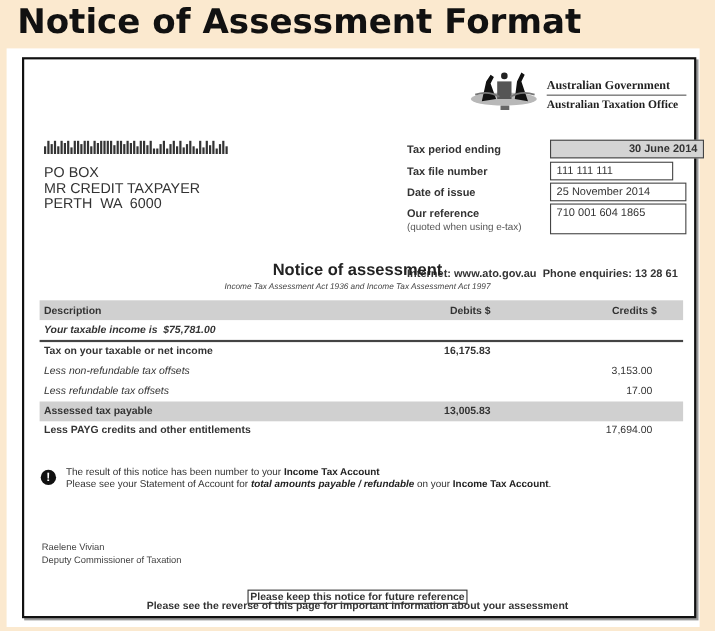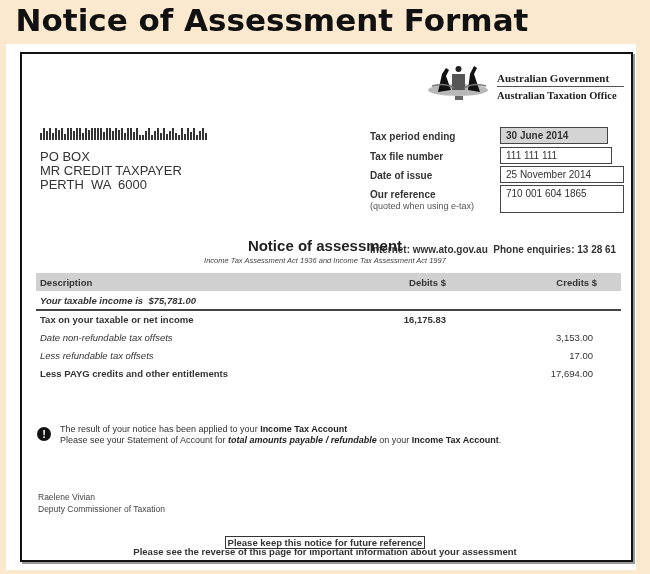--- a/index.html
+++ b/index.html
@@ -153,21 +153,21 @@
     <span style="height:7px"></span>
 </div>
 
 <div class="abs address">
   <div>PO BOX</div>
   <div>MR CREDIT TAXPAYER</div>
   <div style="white-space:pre">PERTH  WA  6000</div>
 </div>
 
 <div class="abs info-label" style="left:370px; top:131px;">Tax period ending</div>
-<div class="abs info-box shaded" style="left:500px; top:127px; width:108px; height:17px;">30 June 2014</div>
+<div class="abs info-box shaded" style="left:500px; top:127px; width:140px; height:17px;text-align:right;">30 June 2014</div>
 
 <div class="abs info-label" style="left:370px; top:151px;">Tax file number</div>
 <div class="abs info-box" style="left:500px; top:147px; width:112px; height:17px;">111 111 111</div>
 
 <div class="abs info-label" style="left:370px; top:170px;">Date of issue</div>
 <div class="abs info-box" style="left:500px; top:166px; width:124px; height:17px;">25 November 2014</div>
 
 <div class="abs info-label" style="left:370px; top:189px;">Our reference</div>
 <div class="abs info-sub" style="left:370px; top:201px;">(quoted when using e-tax)</div>
 <div class="abs info-box" style="left:500px; top:185px; width:124px; height:28px;">710 001 604 1865</div>
@@ -186,39 +186,44 @@
   <div class="row bold" style="font-style:italic">
     <span class="desc" style="white-space:pre">Your taxable income is  $75,781.00</span>
   </div>
   <div class="rule"></div>
   <div class="row bold">
     <span class="desc">Tax on your taxable or net income</span>
     <span class="deb">16,175.83</span>
     <span class="cred"></span>
   </div>
   <div class="row it">
-    <span class="desc">Date non-refundable tax offsets</span>
+    <span class="desc">Less non-refundable tax offsets</span>
     <span class="deb"></span>
     <span class="cred">3,153.00</span>
   </div>
   <div class="row it">
     <span class="desc">Less refundable tax offsets</span>
     <span class="deb"></span>
     <span class="cred">17.00</span>
   </div>
+  <div class="row shaded bold">
+    <span class="desc">Assessed tax payable</span>
+    <span class="deb">13,005.83</span>
+    <span class="cred"></span>
+  </div>
   <div class="row bold">
     <span class="desc">Less PAYG credits and other entitlements</span>
     <span class="deb"></span>
     <span class="cred" style="font-weight:normal">17,694.00</span>
   </div>
 </div>
 
 <div class="abs alert-icon">!</div>
 <div class="abs alert-text">
-  <div><span>The result of your notice has been applied to your </span><b>Income Tax  Account</b></div>
+  <div><span>The result of this notice has been number to your </span><b>Income Tax  Account</b></div>
   <div><span>Please see your Statement of Account for </span><b><i>total amounts payable / refundable</i></b><span> on your </span><b>Income Tax  Account</b><span>.</span></div>
 </div>
 
 <div class="abs sign">
   <div>Raelene Vivian</div>
   <div>Deputy Commissioner of Taxation</div>
 </div>
 
 <div class="abs keep"><span>Please keep this notice for future reference</span></div>
 <div class="abs reverse">Please see the reverse of this page for important information about your assessment</div>

